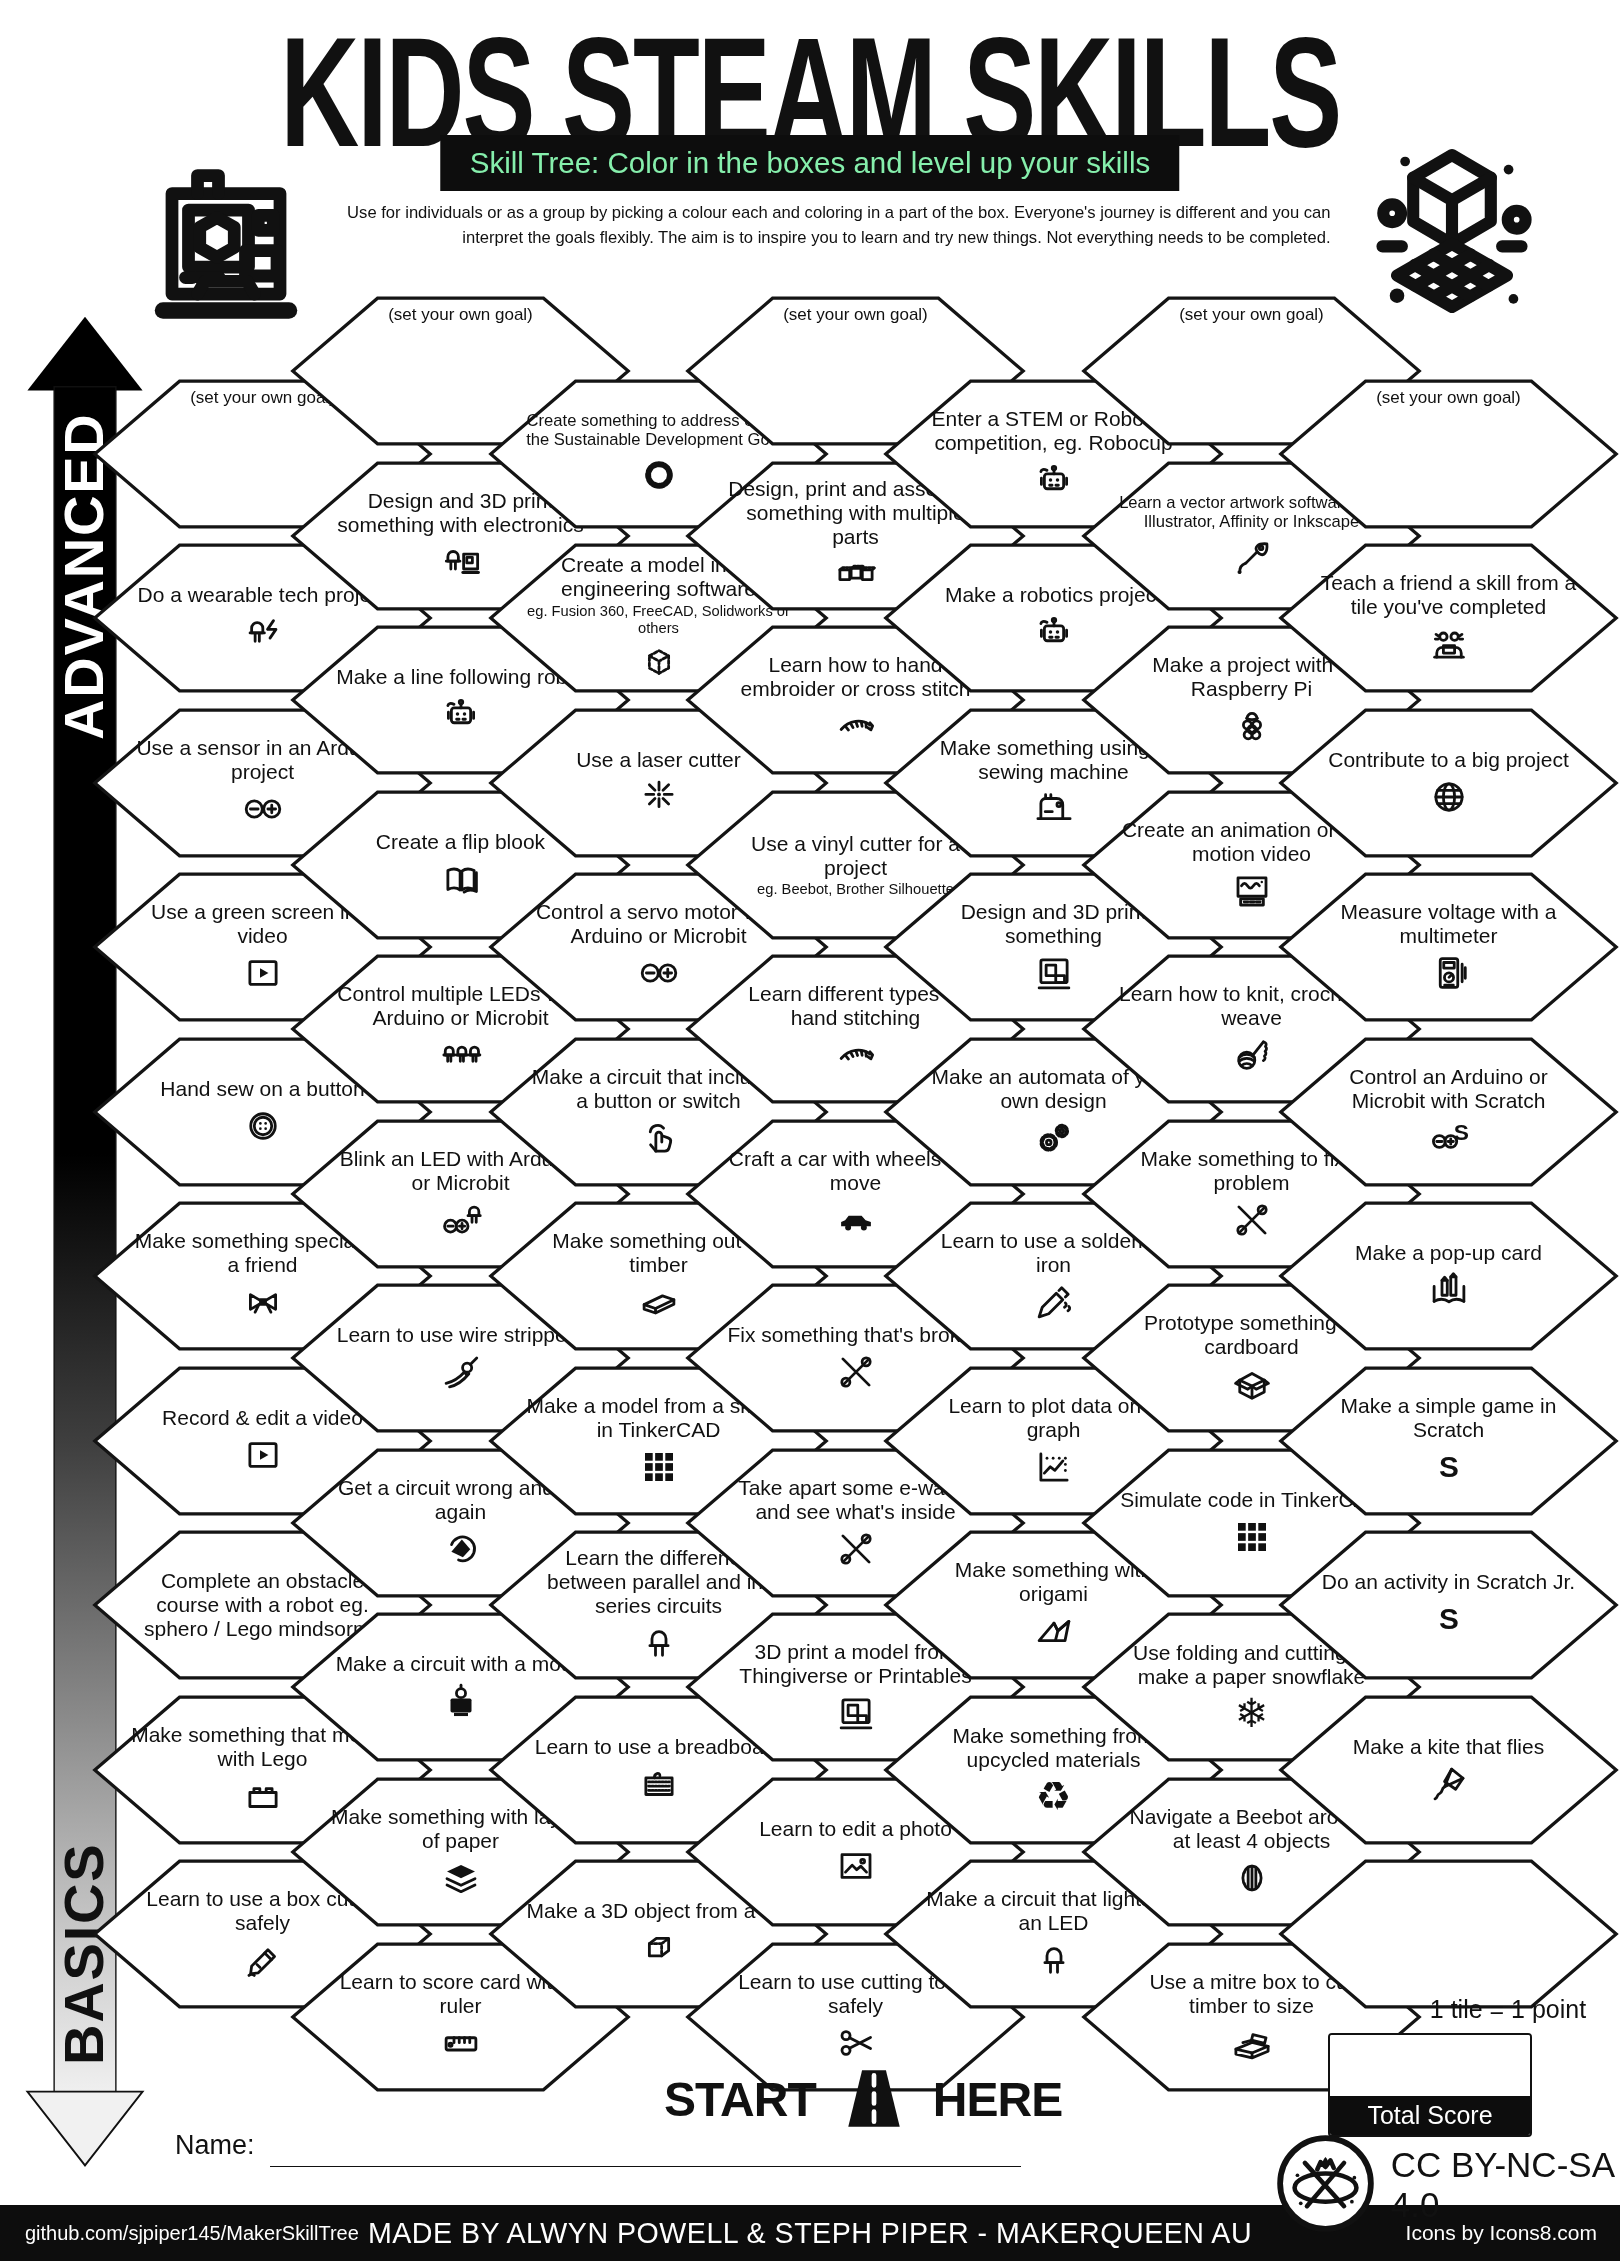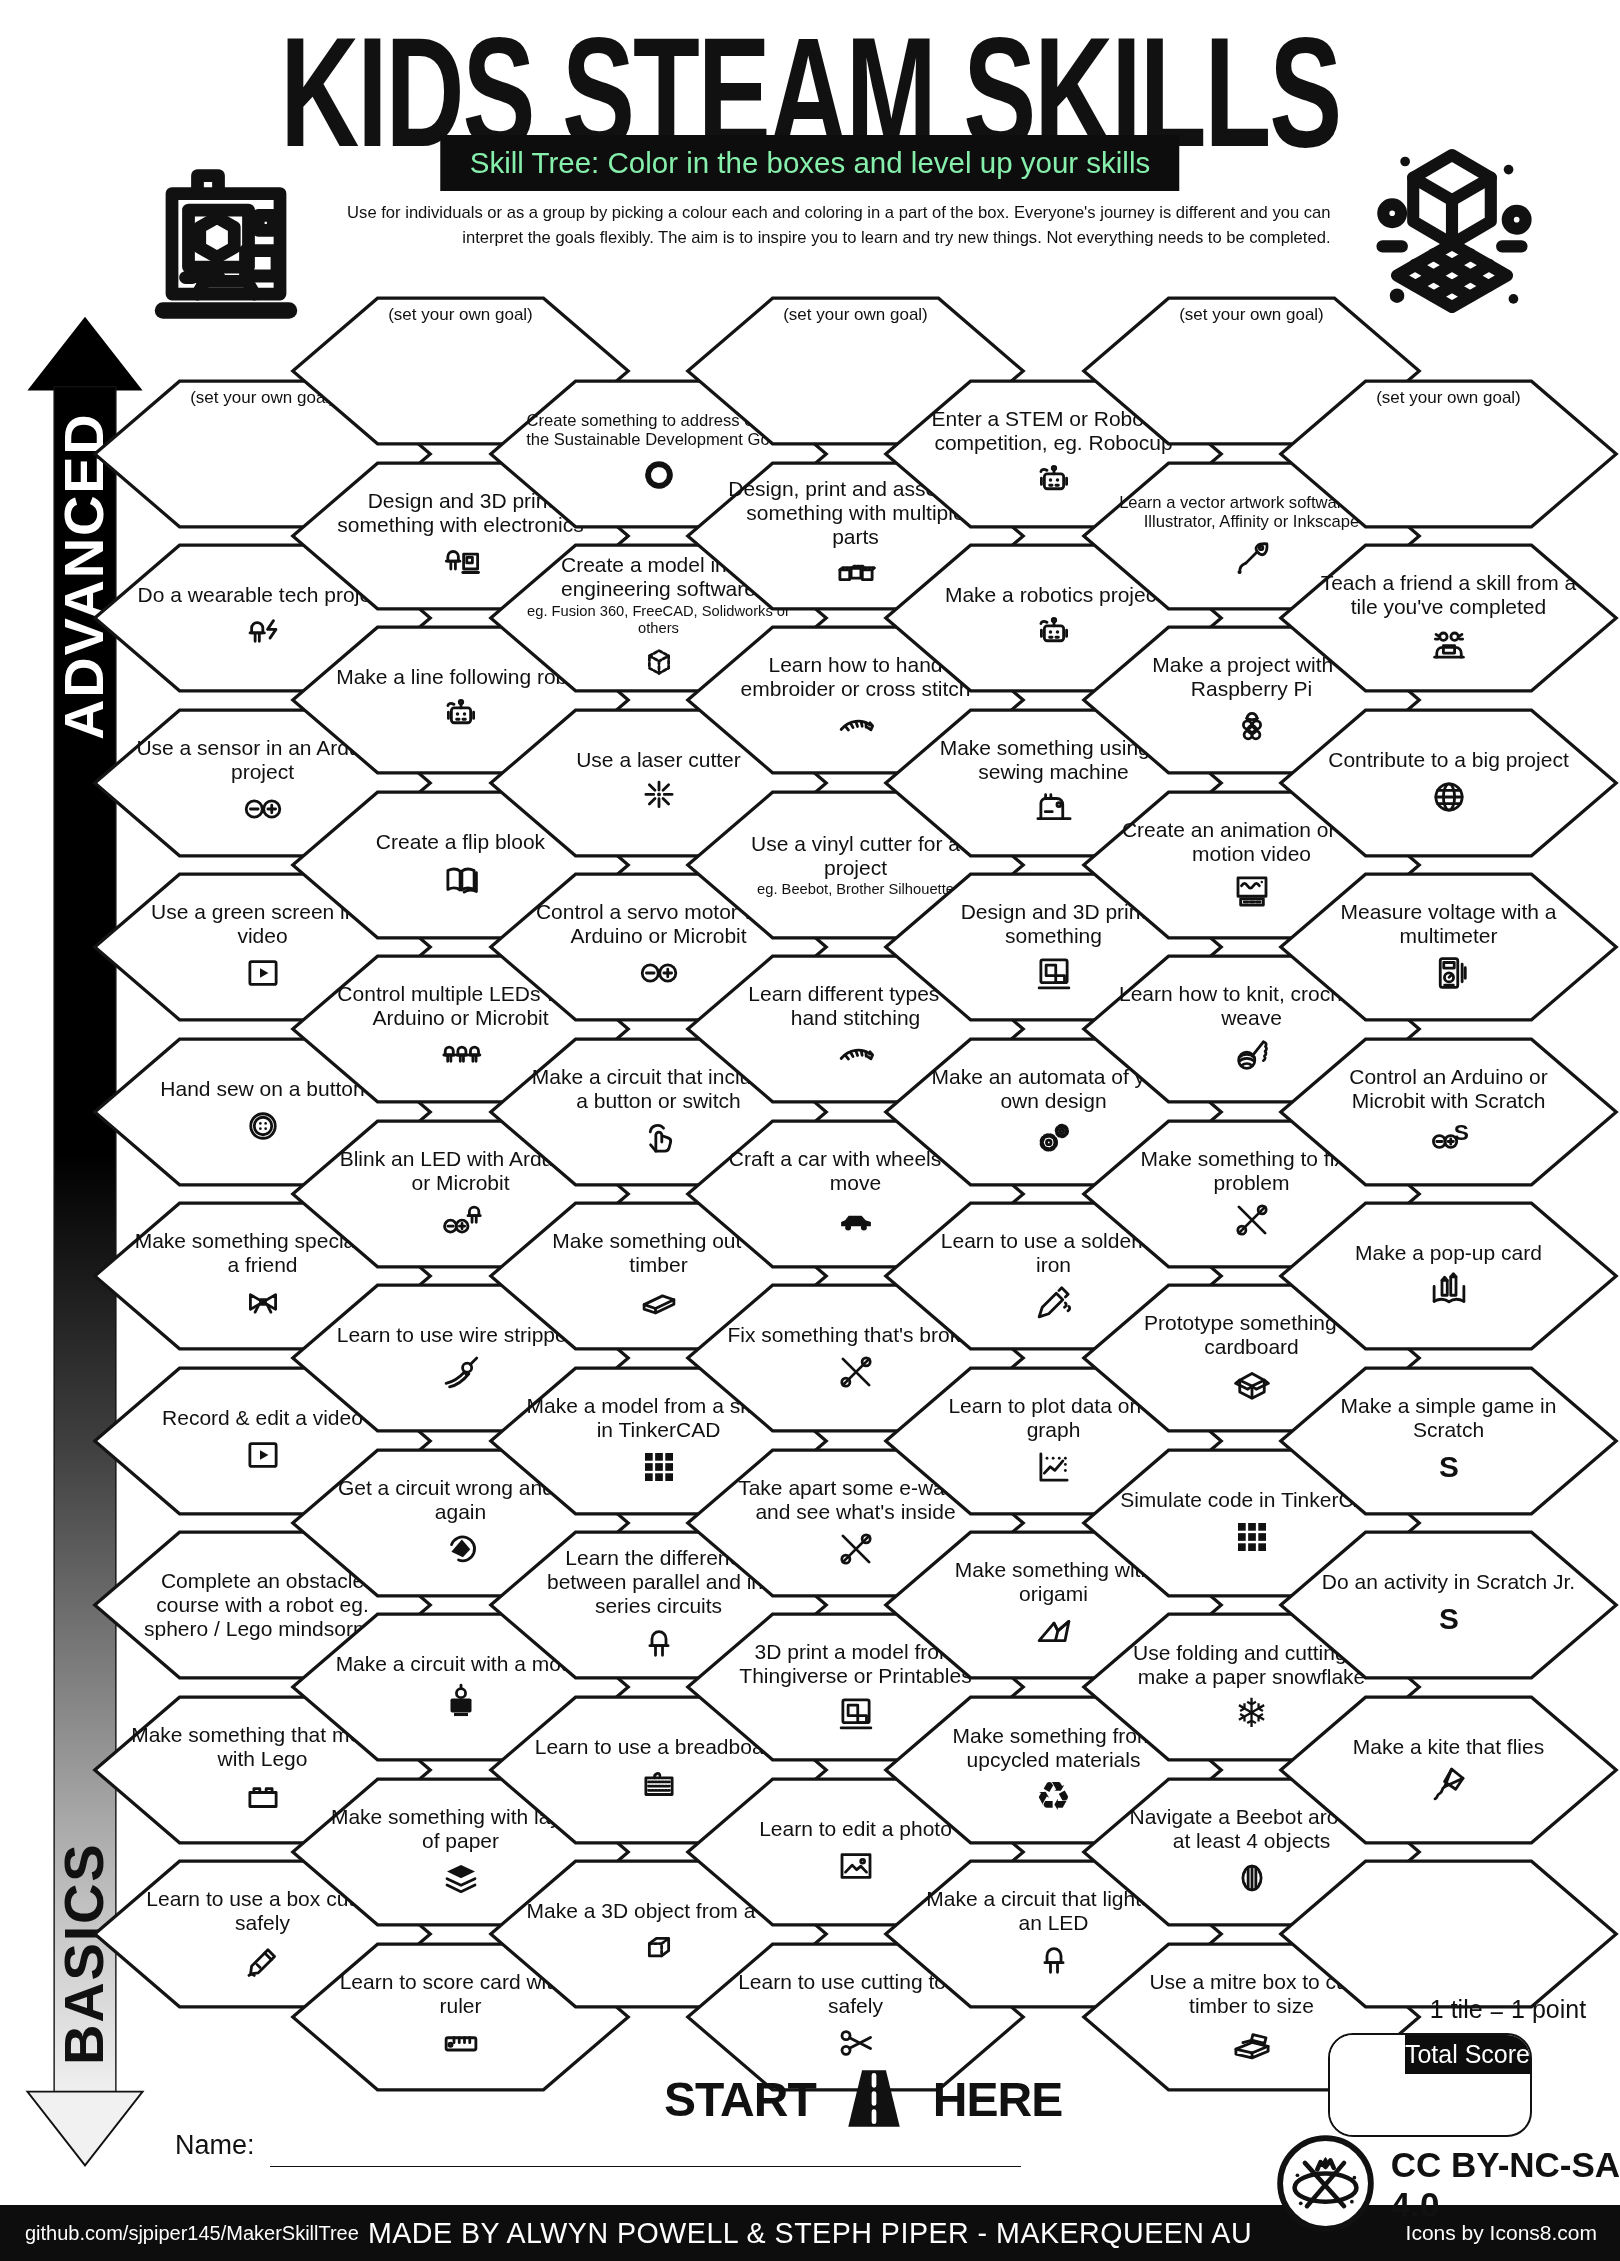--- a/index.html
+++ b/index.html
@@ -37,25 +37,25 @@
   .tile-icon{line-height:0;margin-top:2.8px;}
   .tile-icon svg{height:42px;width:auto;display:block;}
   .tile-icon .glyph{font-size:40px;line-height:1;font-family:"DejaVu Sans",sans-serif;}
   
   .start-here{position:absolute;left:664px;top:2064px;display:flex;align-items:center;gap:19.4px;}
   .start-here .word{font-size:48px;font-weight:800;letter-spacing:-0.9px;}
   .name-row{position:absolute;left:175px;top:2130px;font-size:27px;}
   .name-line{position:absolute;left:270px;top:2166px;width:751px;border-bottom:1.8px solid #111;}
   .tile-note{position:absolute;left:1408px;top:1995px;width:200px;text-align:center;font-size:25px;}
   .score-box{position:absolute;left:1328px;top:2033px;width:200px;height:100px;
-             border:2.8px solid #111;border-radius:25px;overflow:hidden;display:flex;flex-direction:row;}
+             border:2.8px solid #111;border-radius:4px;overflow:hidden;display:flex;flex-direction:column;}
   .score-space{flex:1;background:#fff;}
   .score-bar{height:39px;background:#0d0d0d;color:#fff;display:flex;align-items:center;justify-content:center;font-size:25px;}
   .license-wrap{position:absolute;left:1276px;top:2134px;display:flex;align-items:center;gap:15.7px;z-index:3;}
-  .license-text{font-size:35px;font-weight:bold;}
+  .license-text{font-size:35px;}
   
   .footer{position:absolute;left:0;right:0;bottom:0;height:56px;background:#0d0d0d;color:#fff;
           display:flex;align-items:center;z-index:2;}
   .footer-left{position:absolute;left:25px;font-size:20px;}
   .footer-center{position:absolute;left:0;right:0;text-align:center;font-size:28.6px;letter-spacing:0.5px;}
   .footer-right{position:absolute;right:23px;font-size:21px;}
 </style>
 </head>
 <body>
 

